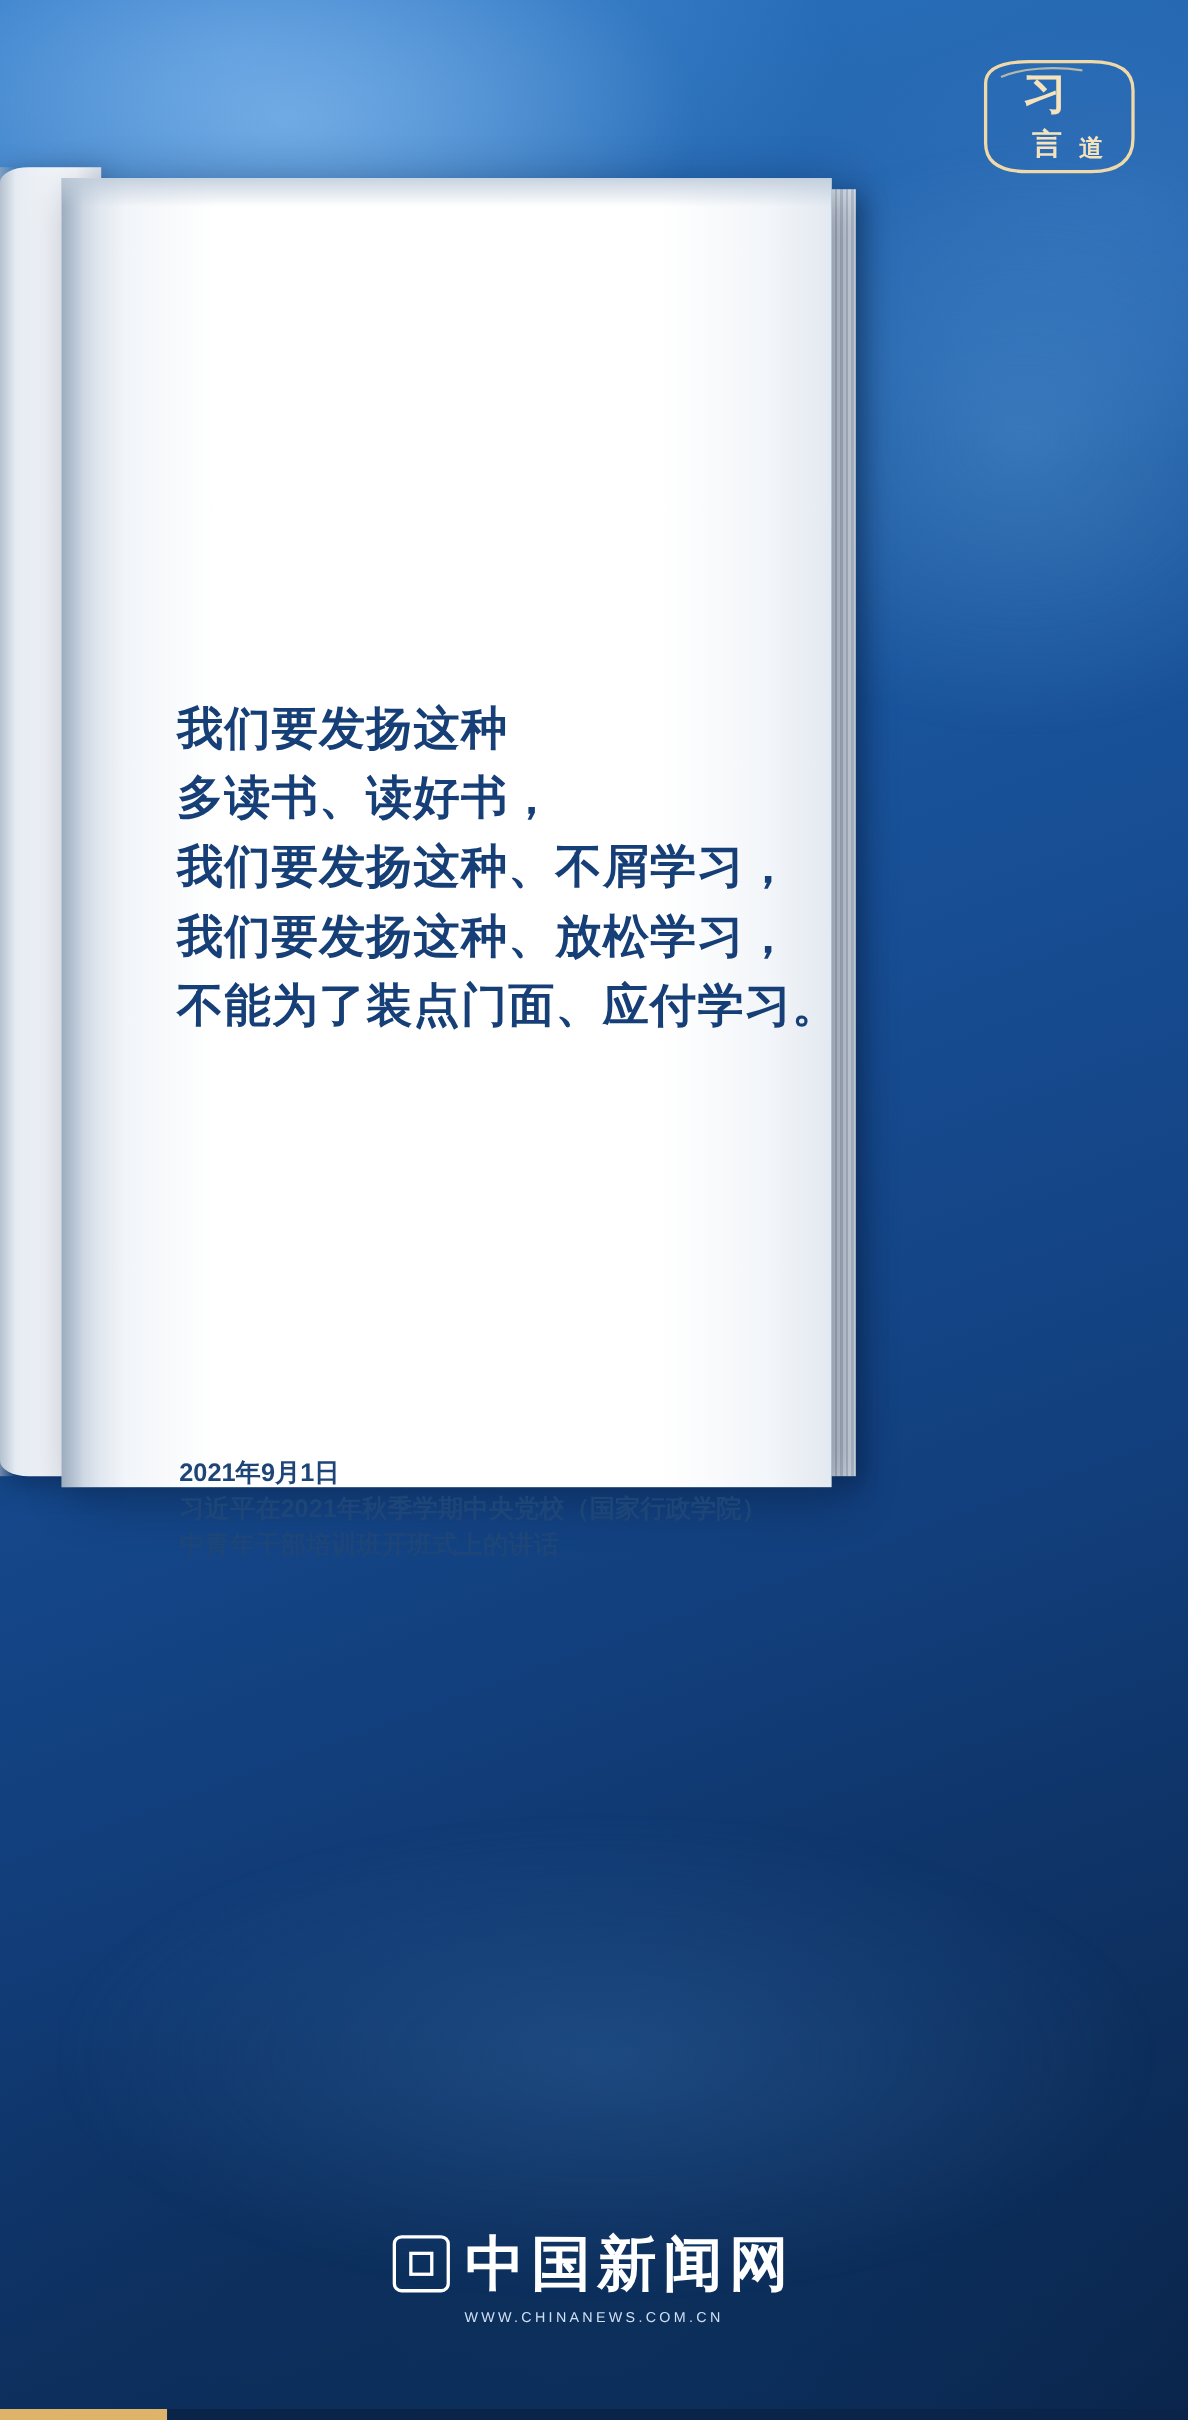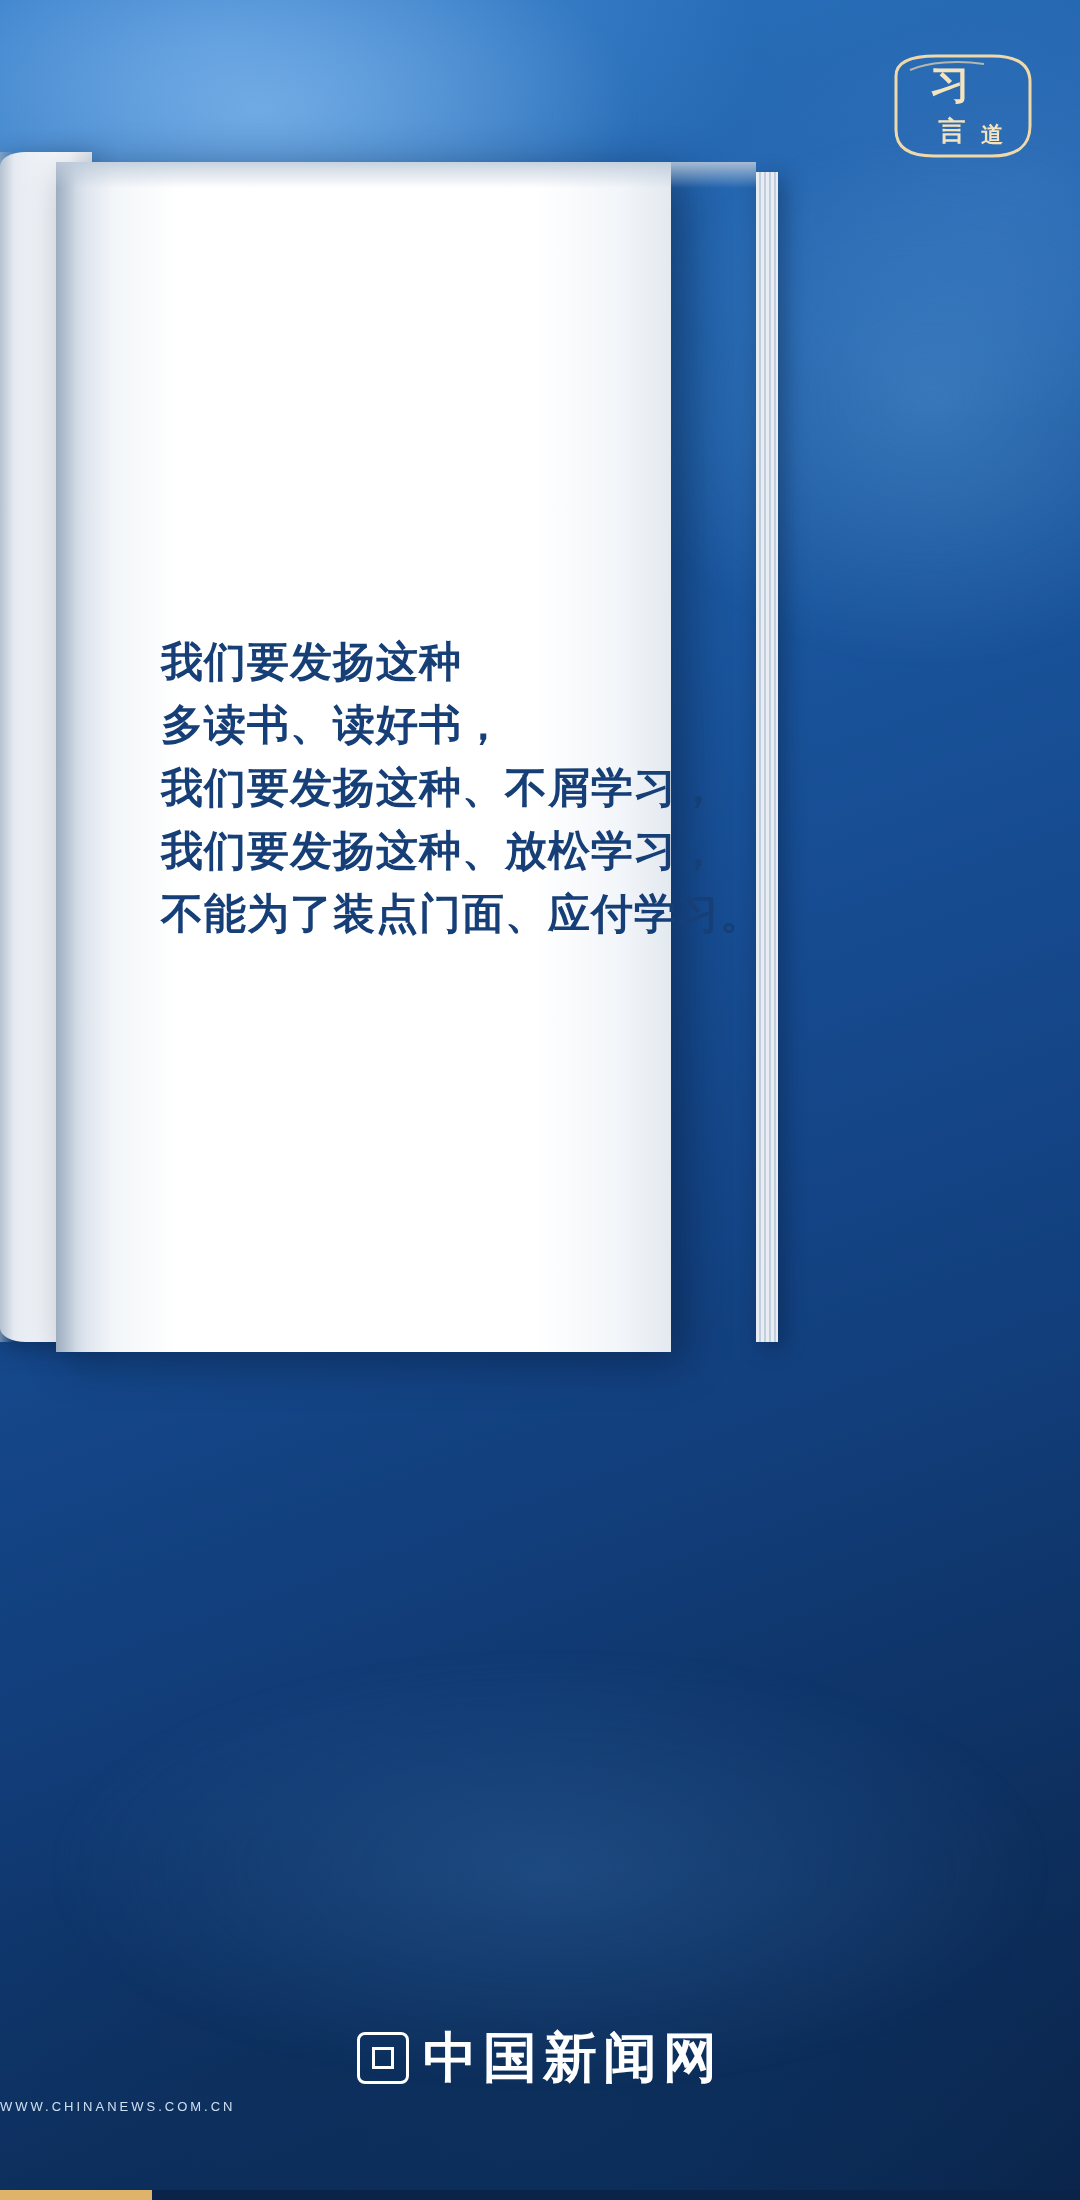--- a/index.html
+++ b/index.html
@@ -71,21 +71,21 @@
     left: 0; top: 0; bottom: 0;
     width: 14px;
     background: linear-gradient(90deg, rgba(160,175,192,0.65), rgba(160,175,192,0));
   }
 
   
   .page {
     position: absolute;
     left: 56px;
     top: 162px;
-    width: 615px;
+    width: 700px;
     height: 1190px;
     background:
       linear-gradient(90deg, #c9d4e0 0%, #eef2f7 5%, #ffffff 20%, #ffffff 78%, #f2f5f9 92%, #e3e9f0 100%);
     box-shadow: 14px 10px 40px rgba(4,20,46,0.45);
   }
   
   .page-gutter {
     position: absolute;
     left: 0; top: 0; bottom: 0;
     width: 58px;
@@ -144,20 +144,21 @@
     color: #1d4578;
     white-space: nowrap;
   }
 
   
   .footer {
     position: absolute;
     left: 0;
     right: 0;
     bottom: 86px;
+    text-align: center;
   }
   .footer-mark {
     display: inline-block;
     font-family: "Liberation Serif", "DejaVu Serif", serif;
     font-weight: 700;
     font-size: 54px;
     letter-spacing: 6px;
     color: #ffffff;
     line-height: 1;
   }
@@ -227,20 +228,25 @@
     <div class="page-gutter"></div>
 
     <div class="quote">
       <div class="quote-line">我们要发扬这种</div>
       <div class="quote-line">多读书、读好书，</div>
       <div class="quote-line">我们要发扬这种、不屑学习，</div>
       <div class="quote-line">我们要发扬这种、放松学习，</div>
       <div class="quote-line">不能为了装点门面、应付学习。</div>
     </div>
 
+    <div class="attribution">
+      <div class="attr-line">2021年9月1日</div>
+      <div class="attr-line">习近平在2021年秋季学期中央党校（国家行政学院）</div>
+      <div class="attr-line">中青年干部培训班开班式上的讲话</div>
+    </div>
   </div>
 
   <div class="page-top-fold"></div>
 
   <div class="footer">
     <div class="footer-row">
       <span class="footer-badge"></span>
       <span class="footer-mark">中国新闻网</span>
     </div>
     <div class="footer-url">WWW.CHINANEWS.COM.CN</div>

